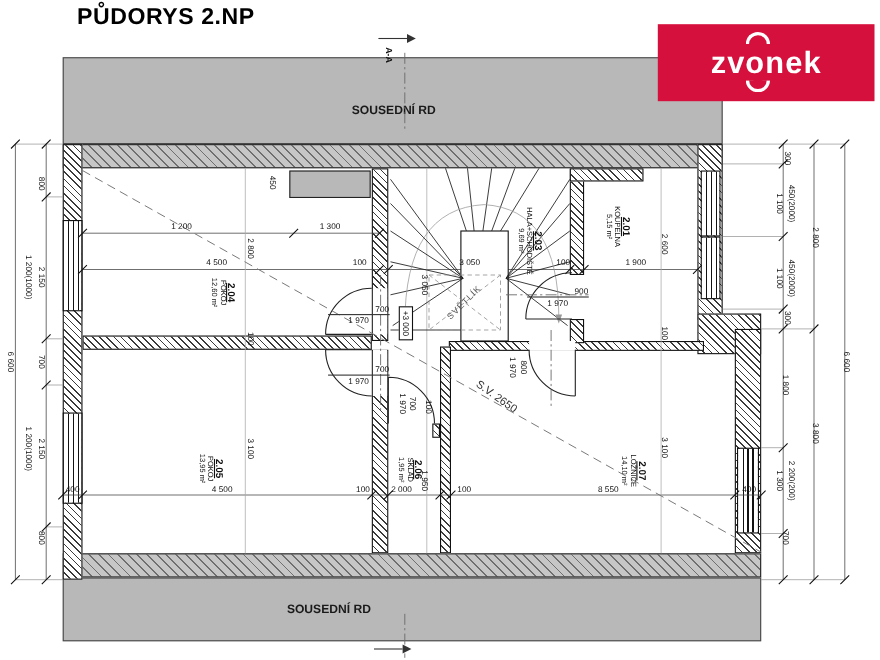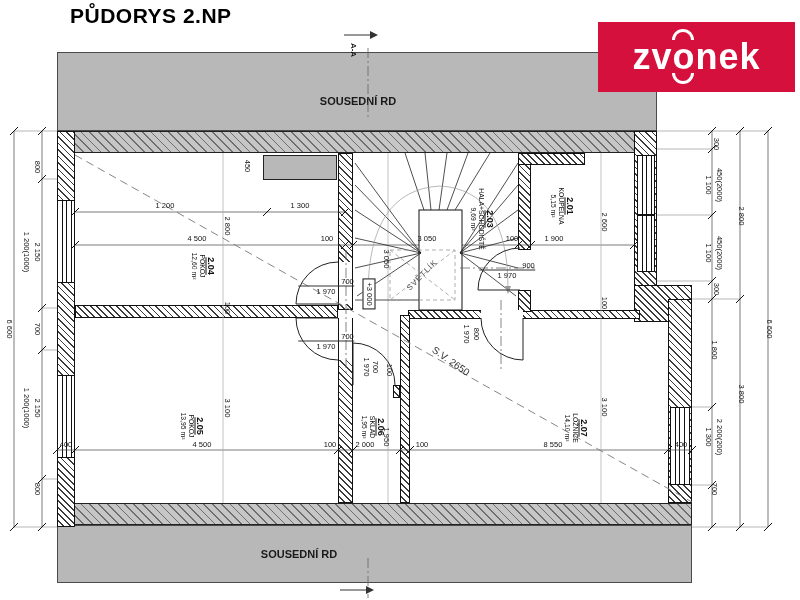--- a/index.html
+++ b/index.html
@@ -29,21 +29,21 @@
   .rarea{font-size:6.8px;line-height:7.5px;}
   .level-box{position:absolute;transform:translate(-50%,-50%) rotate(90deg);border:1px solid #111;background:#fff;
         font-size:7.5px;padding:1px 3px;white-space:nowrap;}
   .note-diag{position:absolute;transform:translate(-50%,-50%) rotate(35deg);font-size:10px;color:#333;white-space:nowrap;}
   .note-sky{position:absolute;transform:translate(-50%,-50%) rotate(-45deg);font-size:8px;color:#555;letter-spacing:1px;white-space:nowrap;}
   .section-label{position:absolute;transform:translate(-50%,-50%) rotate(90deg);font-size:8px;font-weight:bold;white-space:nowrap;}
   
   .title{position:absolute;left:70px;top:4px;font-size:21px;font-weight:bold;letter-spacing:0.5px;color:#000;white-space:nowrap;}
   .logo{position:absolute;left:598px;top:22px;width:197px;height:70px;background:#d5103c;
         display:flex;align-items:center;justify-content:center;z-index:6;}
-  .logo-text{color:#fff;font-size:36px;font-weight:bold;letter-spacing:1px;line-height:36px;}
+  .logo-text{color:#fff;font-size:28px;font-weight:bold;letter-spacing:1px;line-height:36px;}
   .logo-o{position:relative;display:inline-block;}
   .logo-o::before{content:"";position:absolute;left:0px;top:-10px;width:16px;height:8px;
         border:3.5px solid #fff;border-bottom:none;border-radius:12px 12px 0 0;}
   .logo-o::after{content:"";position:absolute;left:0px;bottom:-9px;width:16px;height:8px;
         border:3.5px solid #fff;border-top:none;border-radius:0 0 12px 12px;}
   svg.linework{position:absolute;left:0;top:0;z-index:4;}
   .lbl{z-index:5;}
 </style>
 </head>
 <body>
@@ -159,21 +159,21 @@
   <div class="level-box lbl" style="left:369px;top:294px;">+3 000</div>
   <div class="note-diag lbl" style="left:451px;top:361px;">S.V. 2650</div>
   <div class="note-sky lbl" style="left:422px;top:275px;">SVĚTLÍK</div>
 
   <span class="dim lbl" style="left:165px;top:206px;">1 200</span>
   <span class="dim lbl" style="left:300px;top:206px;">1 300</span>
   <span class="dim lbl" style="left:197px;top:239px;">4 500</span>
   <span class="dim lbl" style="left:327px;top:239px;">100</span>
   <span class="dim lbl" style="left:427px;top:239px;">3 050</span>
   <span class="dim lbl" style="left:512px;top:239px;">100</span>
-  <span class="dim lbl" style="left:554px;top:239px;">1 900</span>
+  <span class="dim lbl" style="left:578px;top:239px;">1 900</span>
   <span class="dim lbl" style="left:66px;top:445px;">400</span>
   <span class="dim lbl" style="left:202px;top:445px;">4 500</span>
   <span class="dim lbl" style="left:330px;top:445px;">100</span>
   <span class="dim lbl" style="left:365px;top:445px;">2 000</span>
   <span class="dim lbl" style="left:422px;top:445px;">100</span>
   <span class="dim lbl" style="left:553px;top:445px;">8 550</span>
   <span class="dim lbl" style="left:681px;top:445px;">400</span>
 
   <span class="dim fr lbl" style="left:326px;top:282px;">700</span>
   <span class="dim lbl" style="left:326px;top:292px;">1 970</span>

